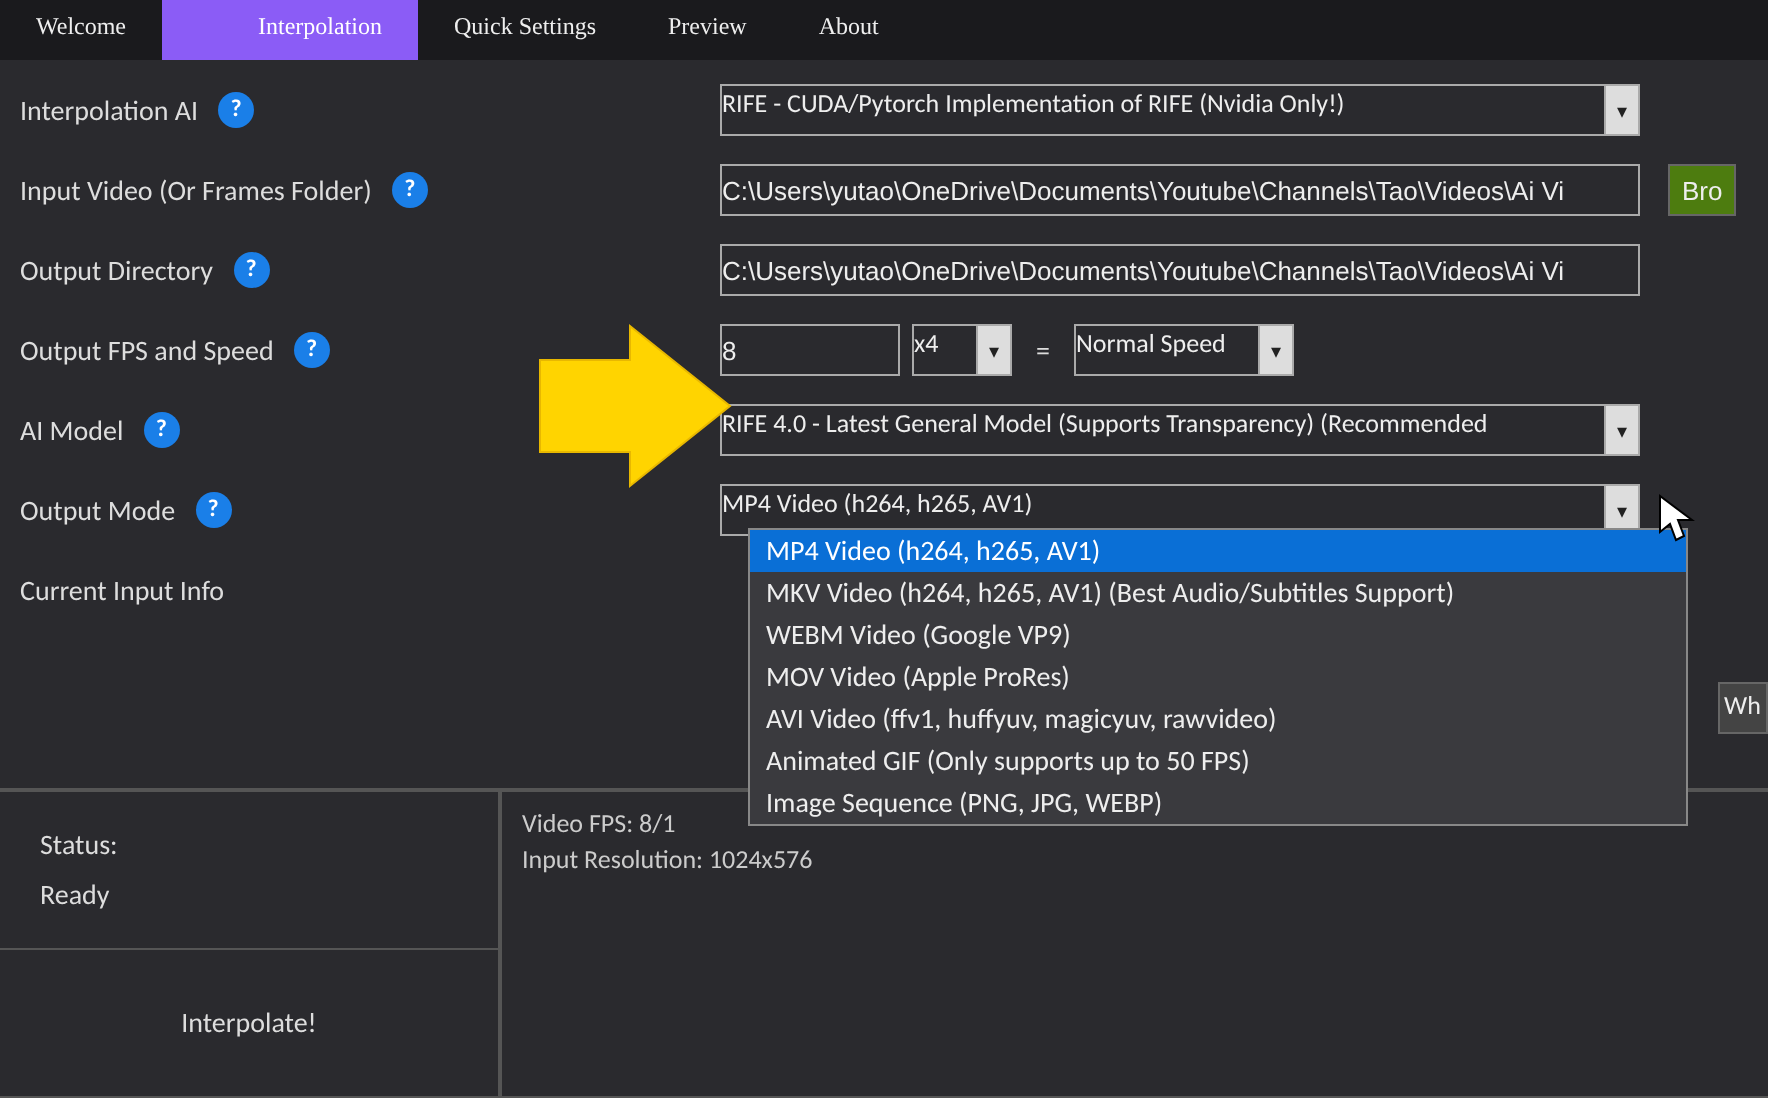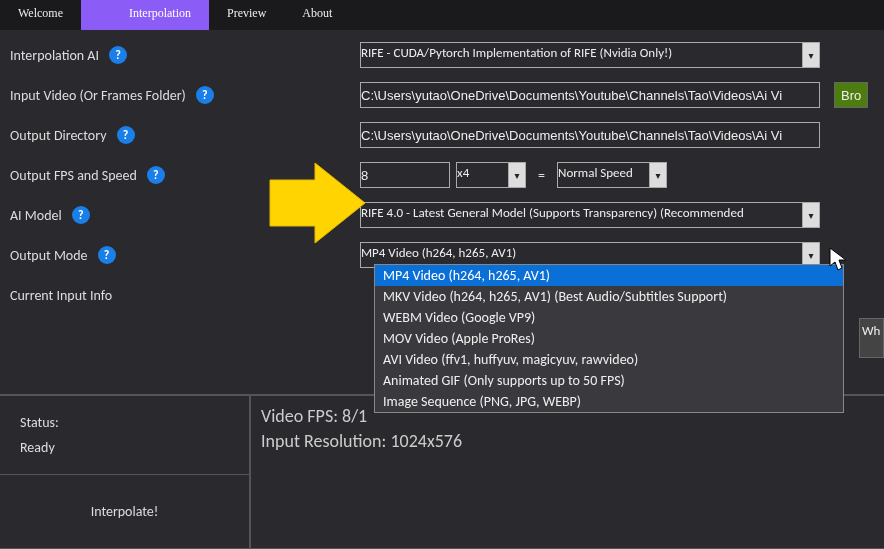--- a/index.html
+++ b/index.html
@@ -86,21 +86,21 @@
     height: 26px;
     background: #ddd;
     display: flex;
     align-items: center;
     justify-content: center;
     color: #222;
     font-size: 10px;
     border: 1px solid #aaa;
   }
   .wide { width: 460px; }
-  .tiny { width: 70px; }
+  .tiny { width: 50px; }
   .small { width: 90px; }
   .med { width: 110px; }
   .eq {
     padding: 0 6px;
     color: #ddd;
   }
   .btn-browse {
     background: #4d7c0f;
     color: #eee;
     border: 1px solid #666;
@@ -164,55 +164,56 @@
     color: #ddd;
     font-size: 14px;
     cursor: pointer;
   }
   .info-box {
     flex: 1;
     border: 1px solid #555;
     border-right: none;
     padding: 8px 10px;
     color: #ccc;
-    font-size: 18px;
+    font-size: 13px;
     line-height: 1.4;
   }
   .left-bottom {
     display: flex;
     flex-direction: column;
     border-radius: 22px;
   }
   .cursor {
     position: absolute;
     left: 828px;
     top: 246px;
     z-index: 20;
     pointer-events: none;
   }
   .right-partial {
     position: absolute;
     right: 0;
-    top: 318px;
+    top: 341px;
     width: 25px;
-    height: 40px;
+    height: 26px;
     background: #444;
     border: 1px solid #666;
     color: #eee;
     font-size: 13px;
     padding: 4px 2px;
     overflow: hidden;
   }
 </style>
 </head>
 <body>
 
 <div class="tabs">
   <div class="tab">Welcome</div>
   <div class="tab active">Interpolation</div>
+  <div class="tab">Quick Settings</div>
   <div class="tab">Preview</div>
   <div class="tab">About</div>
 </div>
 
 <div class="content">
 
   <div class="row">
     <div class="label-col">
       <span>Interpolation AI</span>
       <span class="help-icon">?</span>

